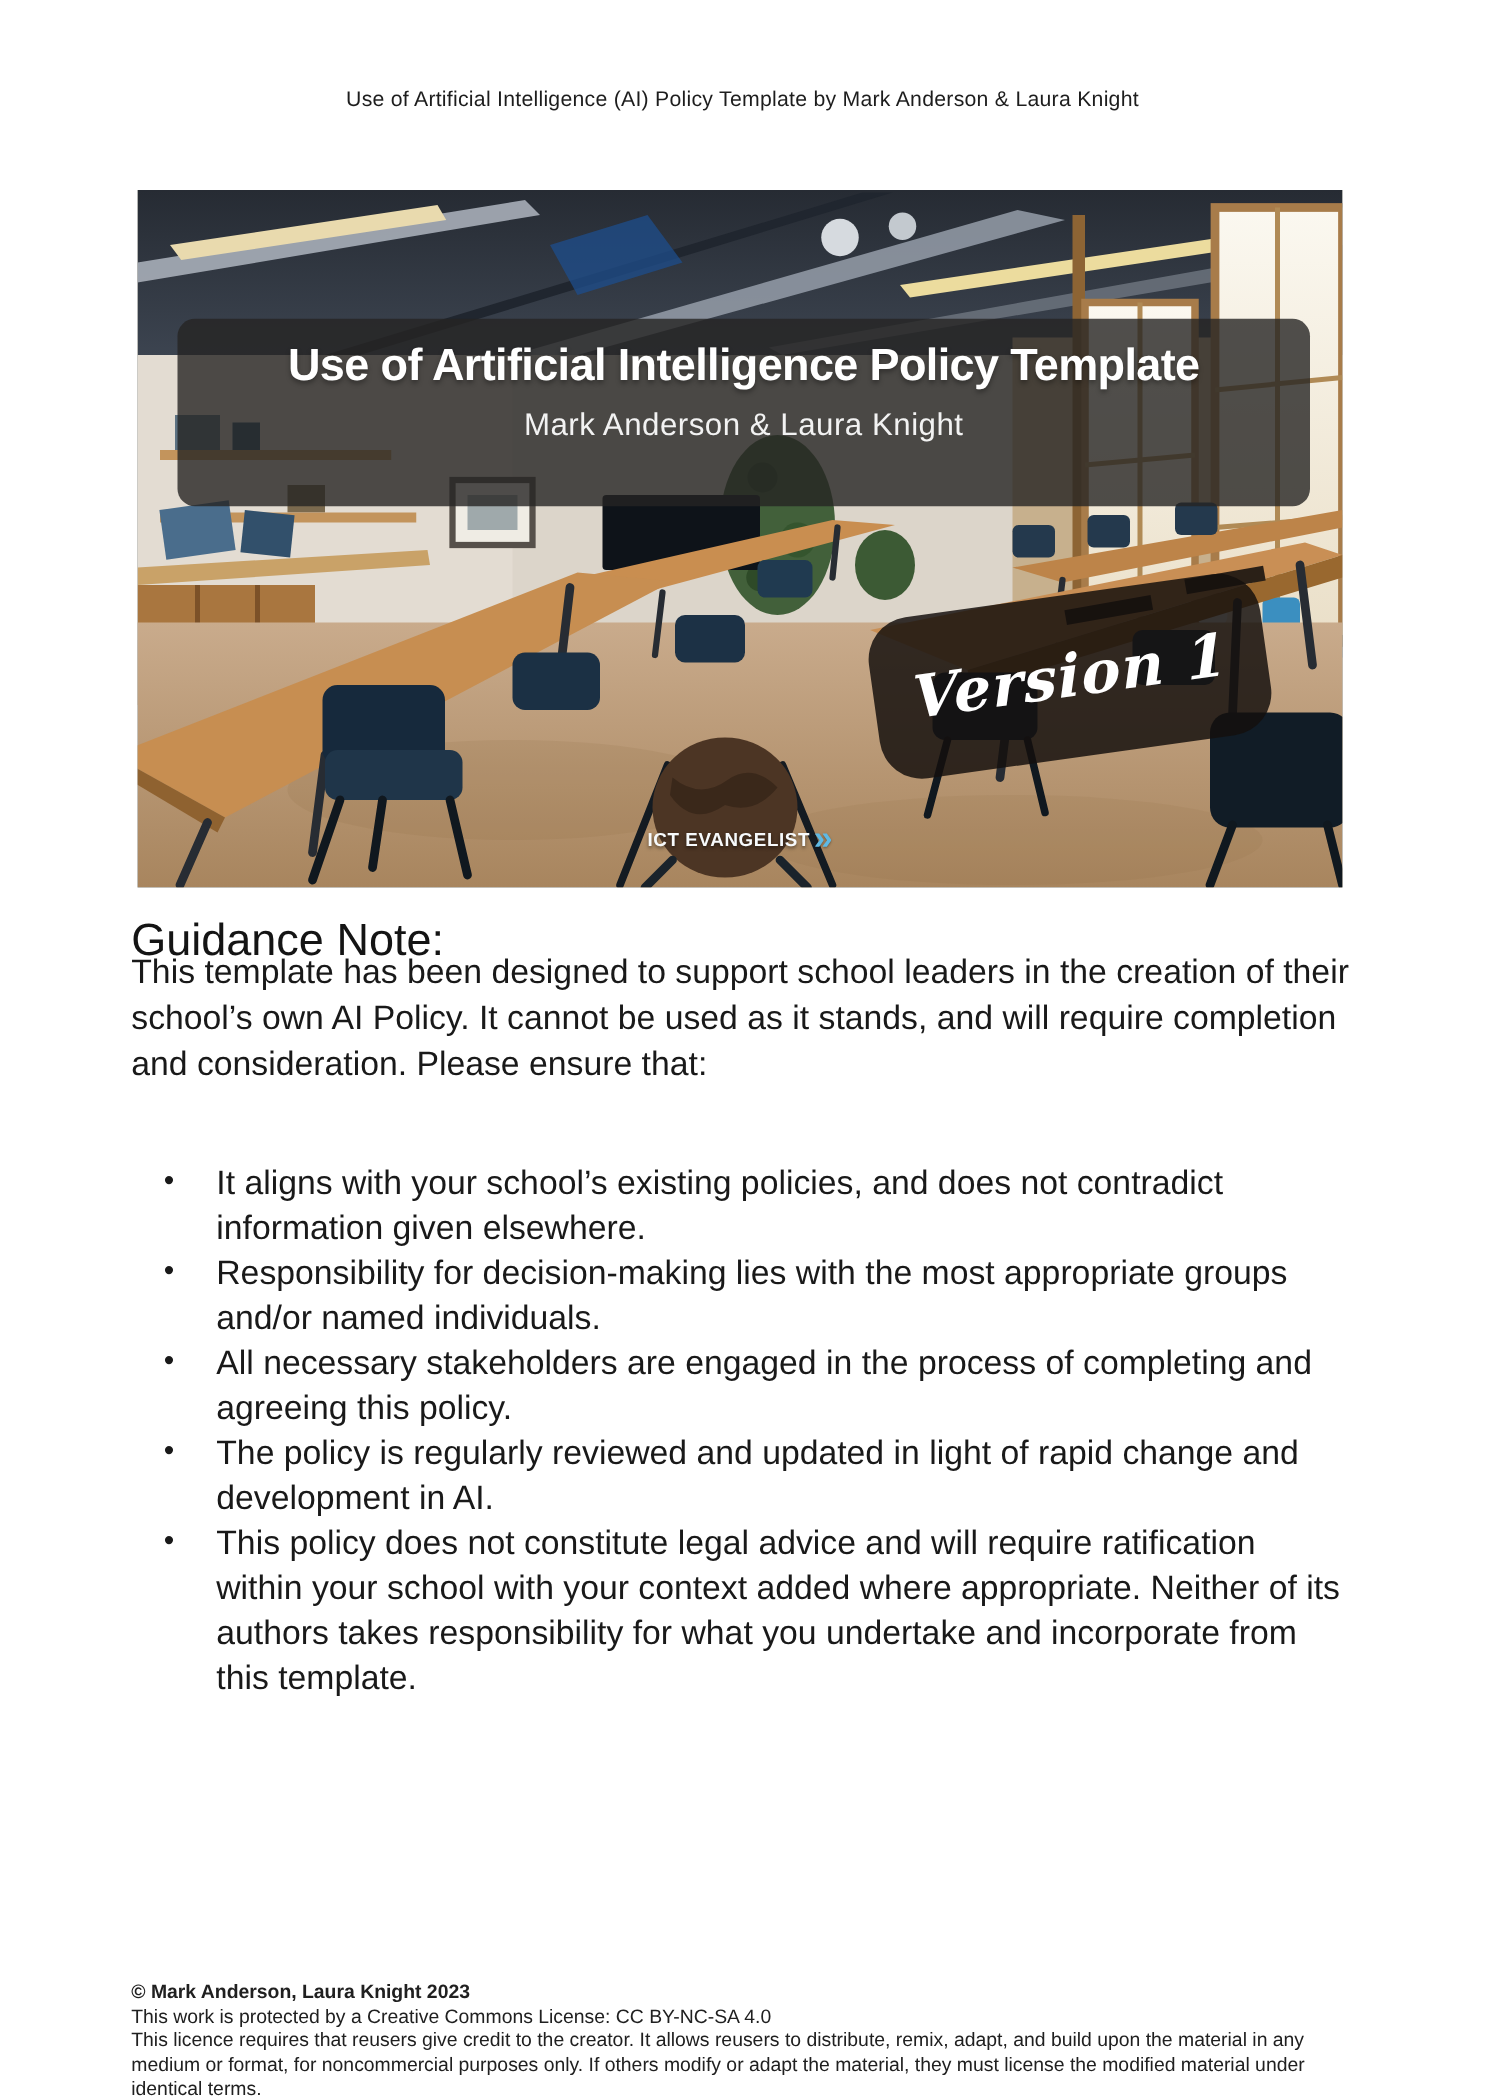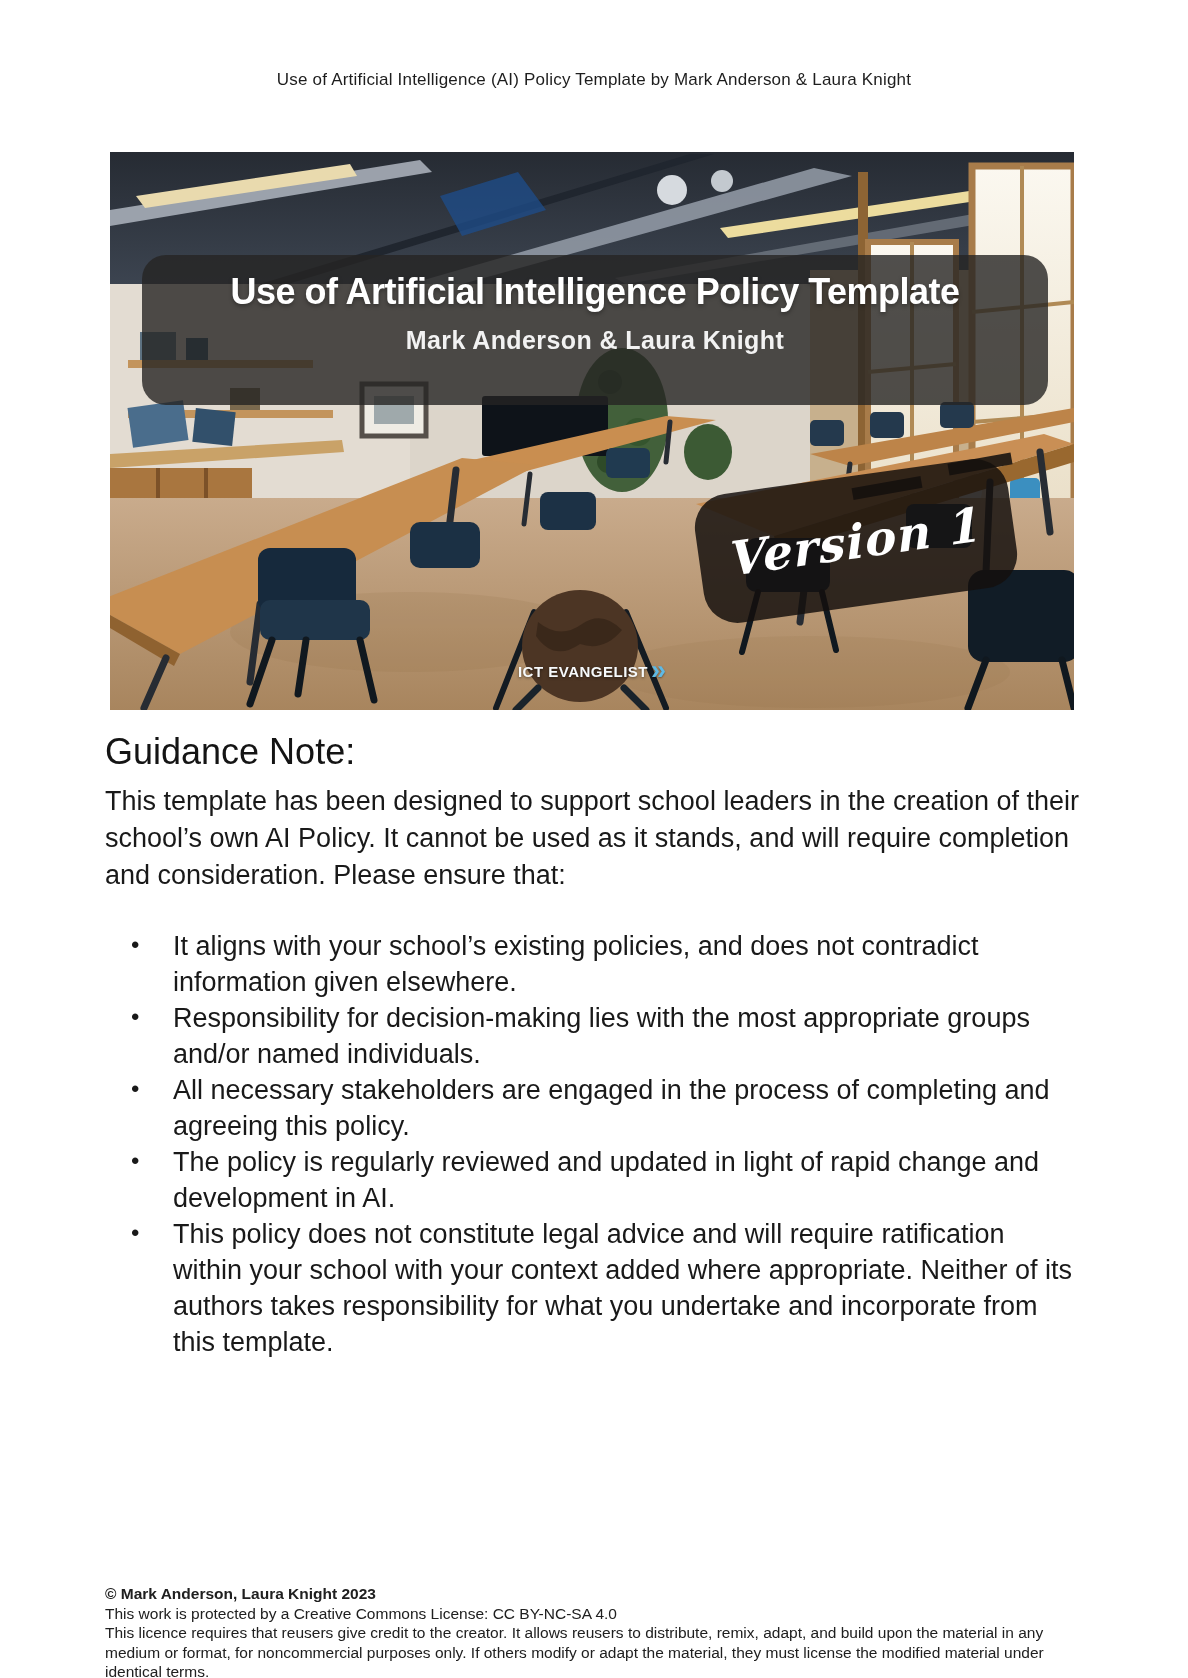--- a/index.html
+++ b/index.html
@@ -13,44 +13,44 @@
     position:absolute; top:70px; left:0; width:100%; text-align:center;
     font-size:17px; letter-spacing:.2px; color:#1d1d1d;
   }
   .hero {
     position:absolute; left:110px; top:152px; width:964px; height:558px;
     overflow:hidden; background:#8d8d88;
   }
   .hero svg { position:absolute; left:0; top:0; }
   .titlebox {
     position:absolute; left:32px; top:103px; width:906px; height:150px;
-    border-radius:24px; background:rgba(38,36,35,.8); text-align:center;
+    border-radius:14px; background:rgba(38,36,35,.8); text-align:center;
     box-sizing:border-box; padding-top:16px;
   }
   .title {
     font-size:36px; font-weight:bold; color:#ffffff; letter-spacing:-.5px;
     white-space:nowrap; text-shadow:0 2px 4px rgba(0,0,0,.35);
   }
-  .subtitle { margin-top:13px; font-size:25px; color:#f2f2f2; font-weight:700; letter-spacing:.4px; }
+  .subtitle { margin-top:13px; font-size:25px; color:#f2f2f2; font-weight:400; letter-spacing:.4px; }
   .badge {
     position:absolute; left:588px; top:324px; width:316px; height:130px;
     background:rgba(20,16,13,.84); border-radius:34px; transform:rotate(-8deg);
     display:flex; align-items:center; justify-content:center;
   }
   .badge .vtext {
     font-family:"DejaVu Serif",serif; font-style:italic; font-weight:bold;
     font-size:47px; color:#ffffff; transform:skewX(-5deg); letter-spacing:1px;
   }
   .logo { position:absolute; left:0; width:100%; bottom:24px; text-align:center; }
   .logo .lt { font-size:15px; font-weight:600; color:#f7fafc; letter-spacing:.5px;
     text-shadow:0 1px 3px rgba(0,0,0,.5); }
   .logo .chev { color:var(--accent); font-size:27px; font-weight:bold; margin-left:3px;
     vertical-align:-2px; text-shadow:0 1px 2px rgba(0,0,0,.4); }
   .h1 { position:absolute; left:105px; top:731px; font-size:36px; font-weight:400; color:#141414; }
-  .intro { position:absolute; left:105px; top:783px; width:985px; font-size:27px; line-height:37px; color:#191919; }
+  .intro { position:absolute; left:105px; top:759px; width:985px; font-size:27px; line-height:37px; color:#191919; }
   .bullets {
     position:absolute; left:105px; top:928px; width:975px; margin:0; padding:0;
     list-style:none; font-size:27px; line-height:36px; color:#191919;
   }
   .bullets li { position:relative; padding-left:68px; }
   .bullets li::before { content:"•"; position:absolute; left:26px; top:-1px; font-size:24px; }
   .note { position:absolute; left:105px; top:1368px; width:935px; font-size:27px; line-height:42px; color:#191919; }
   .note .nb { font-weight:bold; }
   .hl { background:var(--hl); }
   .footer { position:absolute; left:105px; top:1584px; width:985px; font-size:15.5px; line-height:19.5px; color:#202020; }

